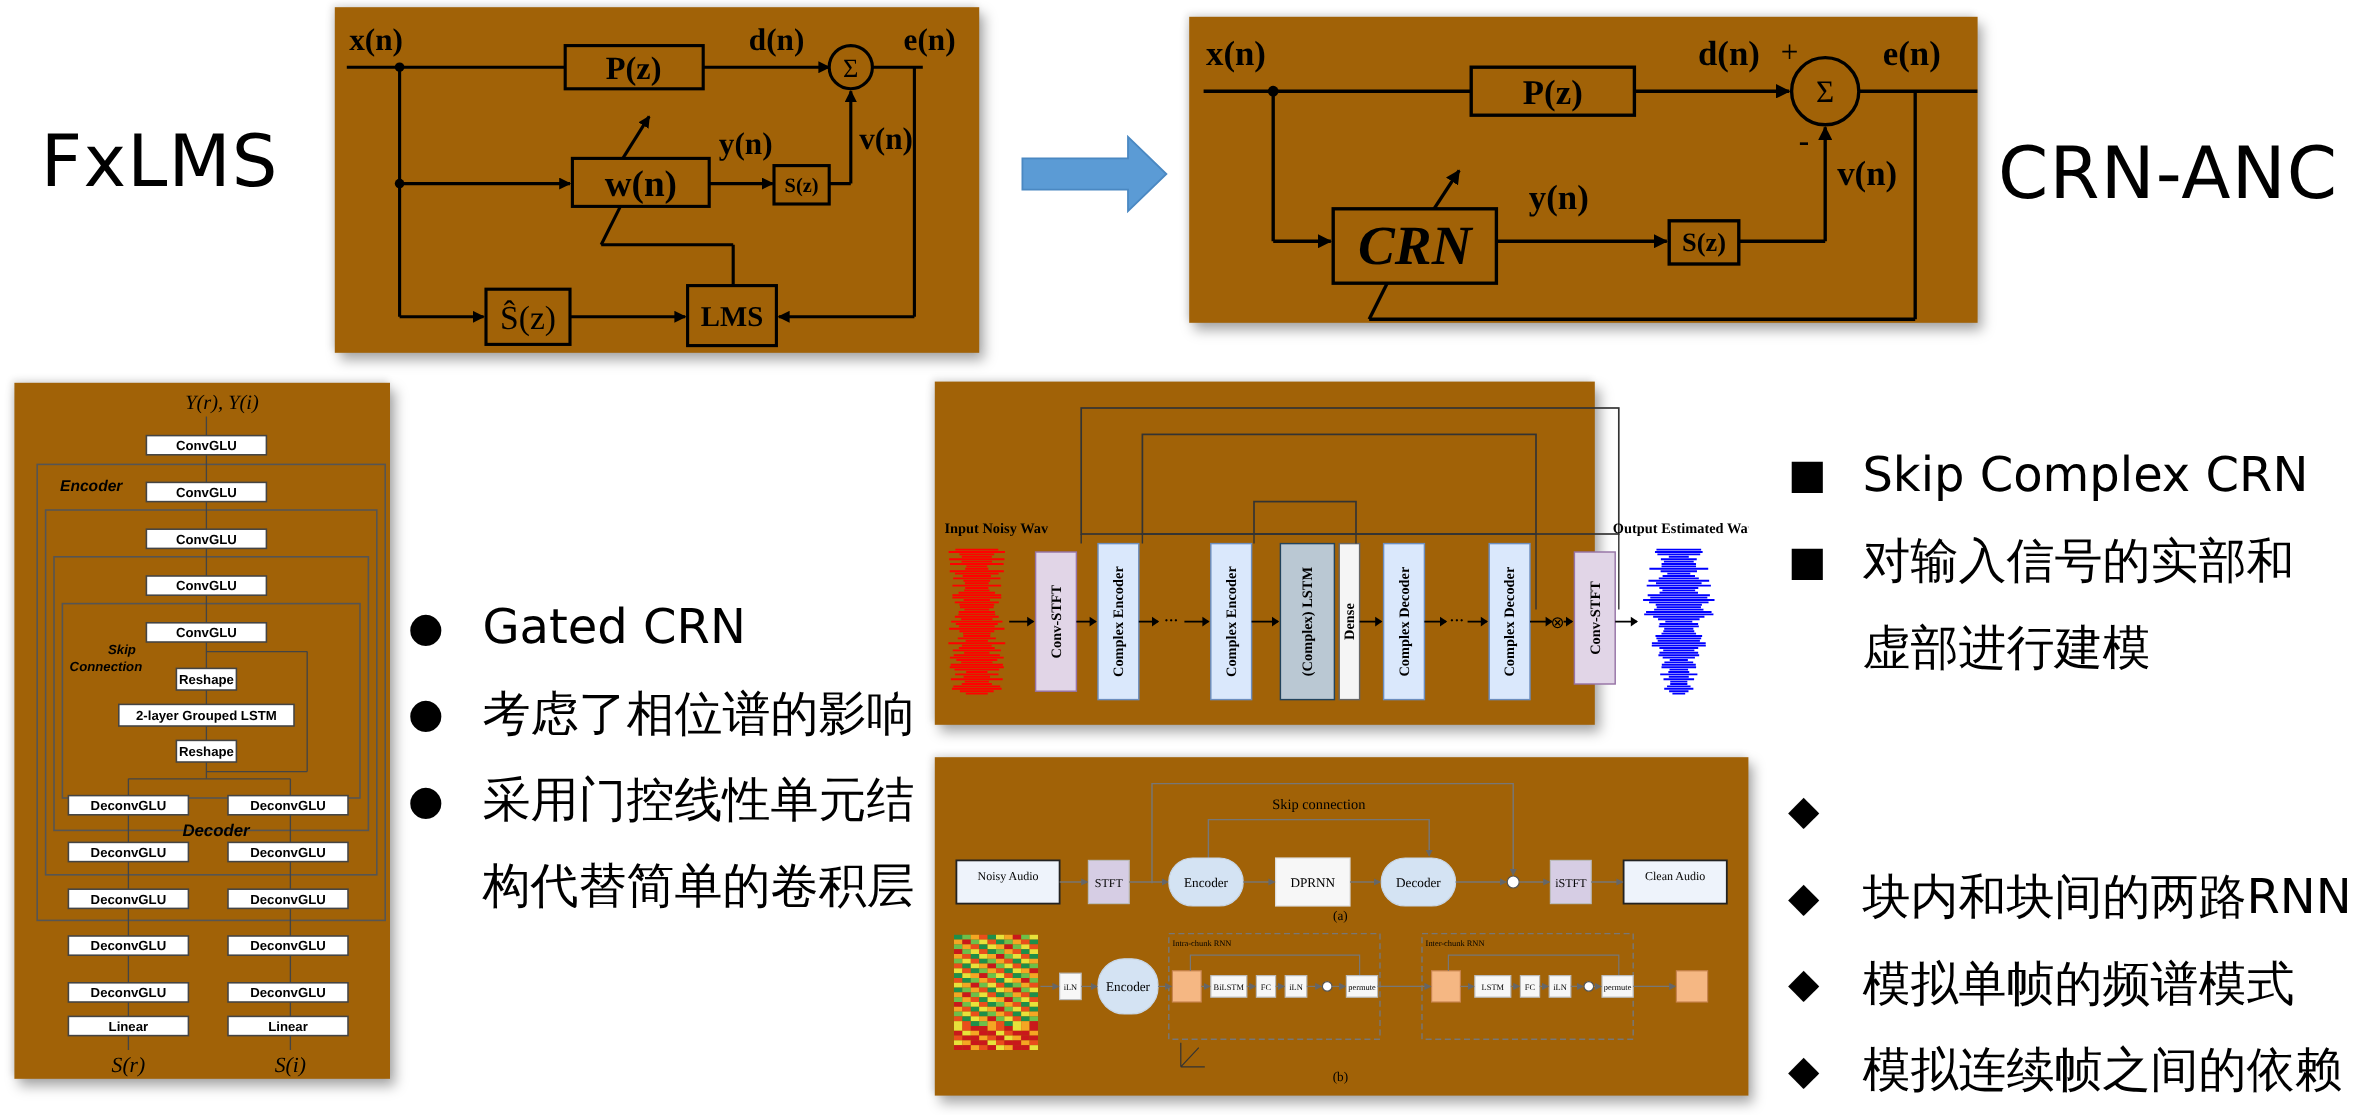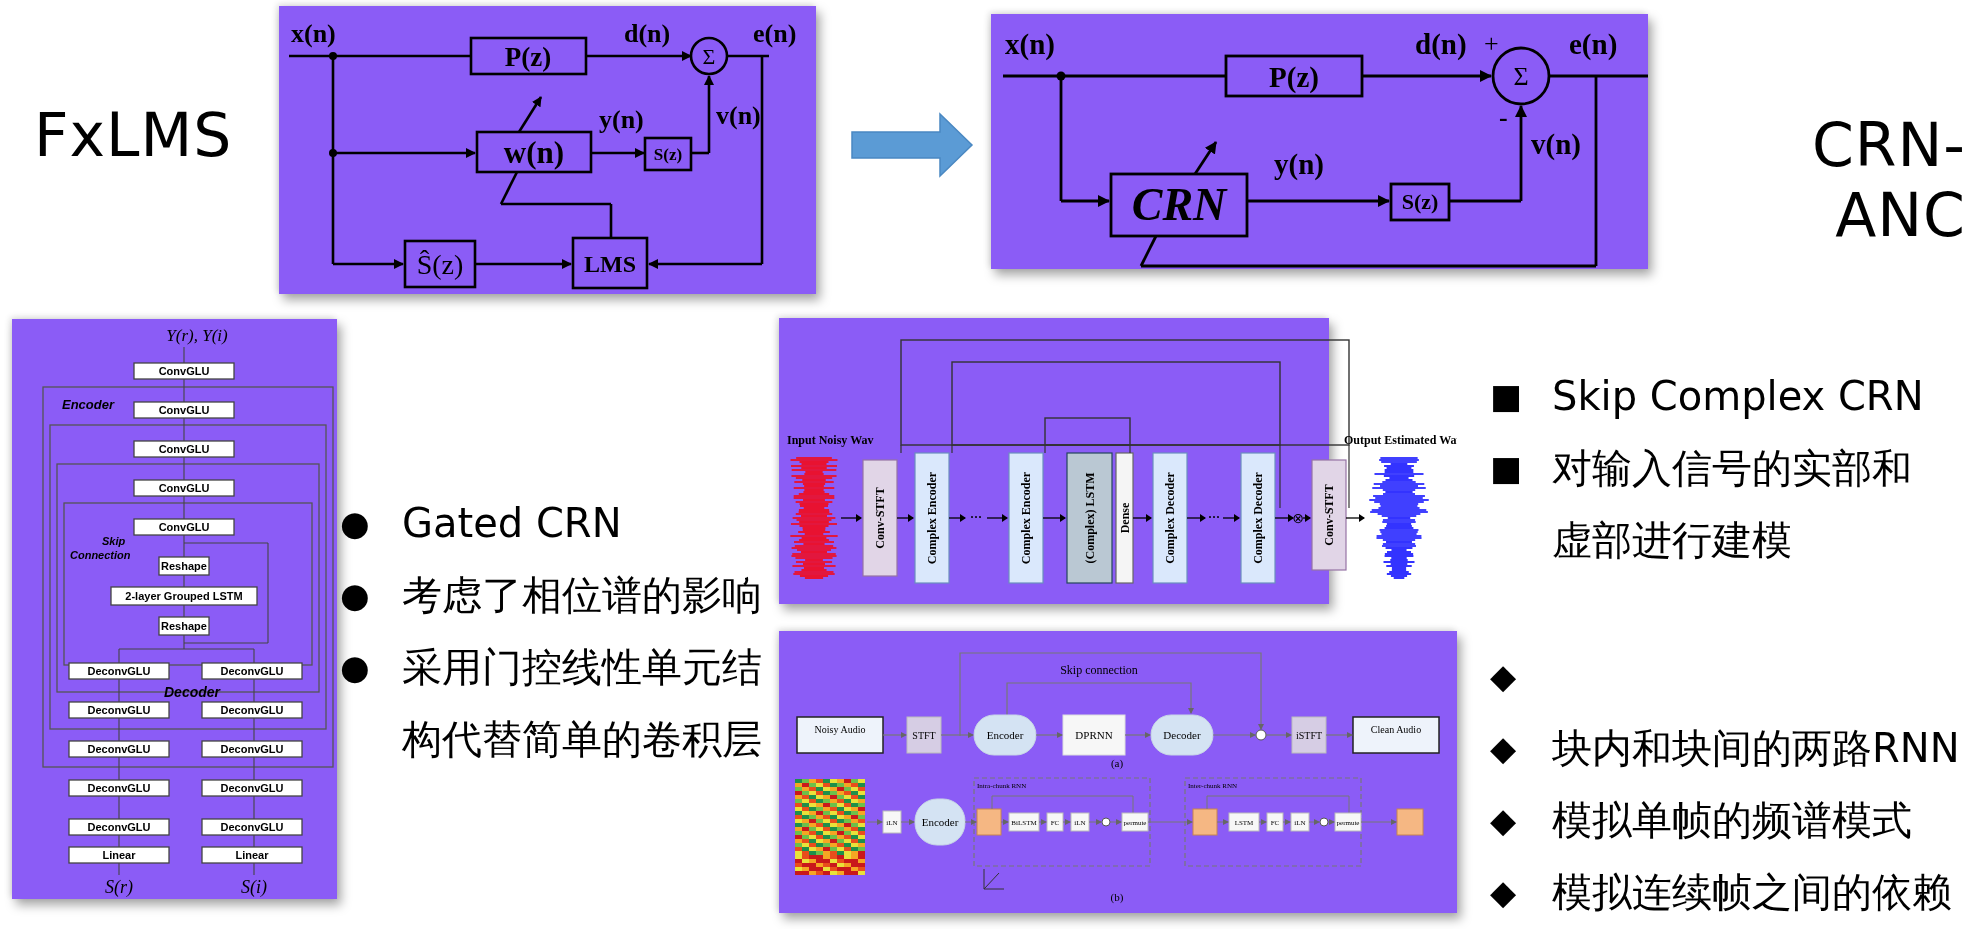--- a/index.html
+++ b/index.html
@@ -1,29 +1,29 @@
 <!DOCTYPE html>
 <html><head>
 <meta charset="utf-8">
 <style>
   html,body{margin:0;padding:0;background:#fff;}
   body{width:1966px;height:929px;position:relative;overflow:hidden;font-family:"DejaVu Sans",sans-serif;color:#000;}
-  .panel{position:absolute;background:#8b5cf6;box-shadow:4px 6px 10px rgba(0,0,0,0.35),-2px -2px 6px rgba(0,0,0,0.12);}
-  .big-title{position:absolute;font-family:"DejaVu Sans",sans-serif;font-size:60px;letter-spacing:1px;text-align:right;}
+  .panel{position:absolute;background:#a16207;box-shadow:4px 6px 10px rgba(0,0,0,0.35),-2px -2px 6px rgba(0,0,0,0.12);}
+  .big-title{position:absolute;font-family:"DejaVu Sans",sans-serif;font-size:60px;letter-spacing:1px;}
   .bullet-list{position:absolute;font-family:"DejaVu Sans",sans-serif;font-size:40px;line-height:1;}
   .bullet-list .row{display:flex;align-items:center;white-space:nowrap;}
   .bullet-list .mark{display:inline-block;width:62px;font-size:34px;}
   svg text{font-family:"Liberation Serif",serif;}
   .sans{font-family:"Liberation Sans",sans-serif !important;}
 </style>
 </head>
 <body>
 
 <div class="big-title" style="left:34px;top:100px;">FxLMS</div>
-<div class="big-title" style="left:1665px;top:110px;margin-left:47px;">CRN-ANC</div>
+<div class="big-title" style="left:1665px;top:110px;">CRN-ANC</div>
 
 <div class="panel" style="left:279px;top:6px;width:537px;height:288px;">
   <svg width="537" height="288" viewBox="0 0 537 288">
     <defs>
       <marker id="ah" markerWidth="10" markerHeight="10" refX="9" refY="5" orient="auto" markerUnits="userSpaceOnUse">
         <path d="M0,0 L10,5 L0,10 z" fill="#000"></path>
       </marker>
     </defs>
     <g stroke="#000" stroke-width="2.6" fill="none">
 
@@ -110,21 +110,21 @@
     <text x="283" y="160" font-size="29" font-weight="bold">y(n)</text>
     <text x="540" y="140" font-size="29" font-weight="bold">v(n)</text>
     <text x="508" y="112" font-size="26" font-weight="bold">-</text>
     <text x="303" y="73" font-size="29" font-weight="bold" text-anchor="middle">P(z)</text>
     <text x="188" y="206" font-size="46" font-weight="bold" font-style="italic" text-anchor="middle">CRN</text>
     <text x="429" y="195" font-size="22" font-weight="bold" text-anchor="middle">S(z)</text>
     <text x="530" y="71" font-size="26" text-anchor="middle">Σ</text>
   </svg>
 </div>
 
-<div class="panel" style="left:12px;top:319px;width:313px;height:580px;padding-left:12px;">
+<div class="panel" style="left:12px;top:319px;width:313px;height:580px;">
   <svg width="313" height="580" viewBox="0 0 313 580" id="gcrn-svg">
     <g stroke="#555" stroke-width="1.3" fill="none" id="gcrn-frames">
       <rect x="19" y="68" width="290" height="380"></rect>
       <rect x="26" y="106" width="276" height="304"></rect>
       <rect x="33" y="145" width="262" height="228"></rect>
       <rect x="40" y="184" width="248" height="162"></rect>
     </g>
     <text x="173" y="22" font-size="17" text-anchor="middle" font-style="italic">Y(r), Y(i)</text>
     <text x="38" y="90" font-size="13" font-weight="bold" font-style="italic" class="sans">Encoder</text>
     <text x="78" y="226" font-size="11" font-weight="bold" font-style="italic" class="sans">Skip</text>

